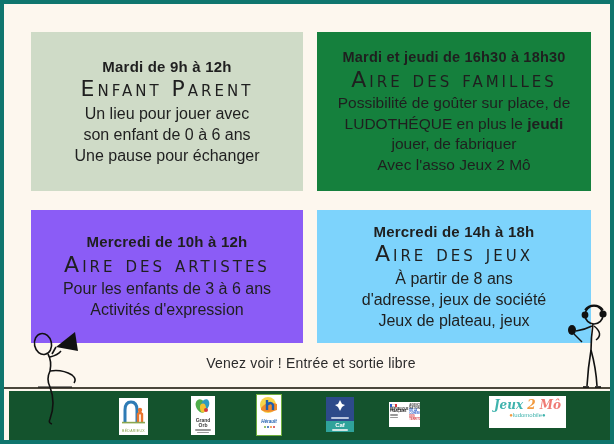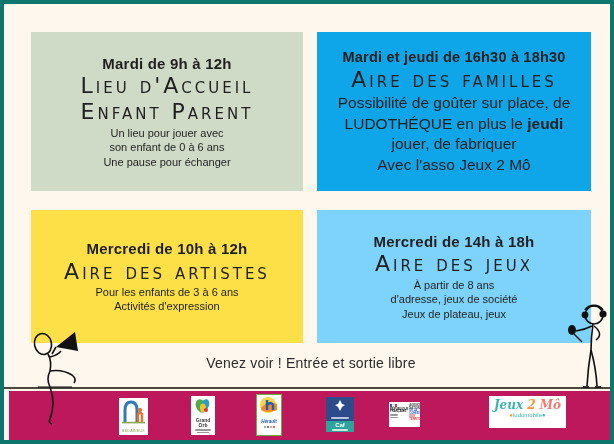--- a/index.html
+++ b/index.html
@@ -6,37 +6,37 @@
   .poster{
     position:relative;width:614px;height:444px;overflow:hidden;
     background:#fdf7ee;border:4px solid #0f766e;box-sizing:border-box;
     font-family:"Liberation Sans", sans-serif;color:#1f1f1f;
   }
   .card{
     position:absolute;display:flex;flex-direction:column;justify-content:center;
     align-items:center;text-align:center;box-sizing:border-box;padding:4px 2px;
   }
   #card1{left:27px;top:28px;width:272px;height:159px;background:#cfdbc7;}
-  #card2{left:313px;top:28px;width:274px;height:159px;background:#0ea5e9;}
-  #card3{left:27px;top:206px;width:272px;height:133px;background:#fde047;}
+  #card2{left:313px;top:28px;width:274px;height:159px;background:#15803d;}
+  #card3{left:27px;top:206px;width:272px;height:133px;background:#8b5cf6;}
   #card4{left:313px;top:206px;width:274px;height:133px;background:#7dd3fc;}
   .schedule{font-weight:bold;font-size:15px;line-height:1.3;letter-spacing:.2px;}
   #card2 .schedule{font-size:14.5px;}
   .card-title{
     font-family:"DejaVu Sans", sans-serif;font-variant:small-caps;
     font-size:22px;letter-spacing:3px;line-height:1.2;white-space:nowrap;
   }
-  .body-line{font-size:11px;line-height:1.32;white-space:nowrap;}
+  .body-line{font-size:16px;line-height:1.32;white-space:nowrap;}
   #card2 .body-line{font-size:15.5px;}
   .banner{
     position:absolute;left:0;top:351px;width:614px;text-align:center;
     font-size:14px;color:#2b2b2b;letter-spacing:.2px;
   }
   .ground-line{position:absolute;left:0;top:383px;width:614px;height:2px;background:#4b473b;}
-  .strip{position:absolute;left:5px;top:387px;width:604px;height:50px;background:#be185d;}
+  .strip{position:absolute;left:5px;top:387px;width:604px;height:50px;background:#14532d;}
   .logo{position:absolute;background:#ffffff;box-sizing:border-box;overflow:hidden;text-align:center;}
   .microbar{height:1.5px;background:#9a9a9a;margin:1px auto 0 auto;border-radius:1px;}
   
   #logo-bedarieux{left:110px;top:7px;width:29px;height:37px;padding-top:2px;}
   #logo-bedarieux .cap{font-size:3.5px;color:#8aa64f;letter-spacing:.3px;margin-top:1px;}
   
   #logo-grandorb{left:182px;top:5px;width:24px;height:39px;padding-top:2px;}
   #logo-grandorb .t{font-size:5px;font-weight:bold;color:#3a3a3a;line-height:1;}
   
   #logo-herault{left:247px;top:3px;width:26px;height:42px;border:1.5px solid #6fae3e;padding-top:1px;}
@@ -70,21 +70,20 @@
   #doodle-left{left:24px;top:323px;}
   #doodle-right{left:556px;top:296px;}
 </style>
 </head>
 <body>
 
 <div class="poster">
 
   <section class="card" id="card1">
     <div class="schedule">Mardi de 9h à 12h</div>
-    <div class="card-title">Lieu d'Accueil</div>
     <div class="card-title">Enfant Parent</div>
     <div class="body-line">Un lieu pour jouer avec</div>
     <div class="body-line">son enfant de 0 à 6 ans</div>
     <div class="body-line">Une pause pour échanger</div>
   </section>
 
   <section class="card" id="card2">
     <div class="schedule">Mardi et jeudi de 16h30 à 18h30</div>
     <div class="card-title">Aire des familles</div>
     <div class="body-line">Possibilité de goûter sur place, de</div>

